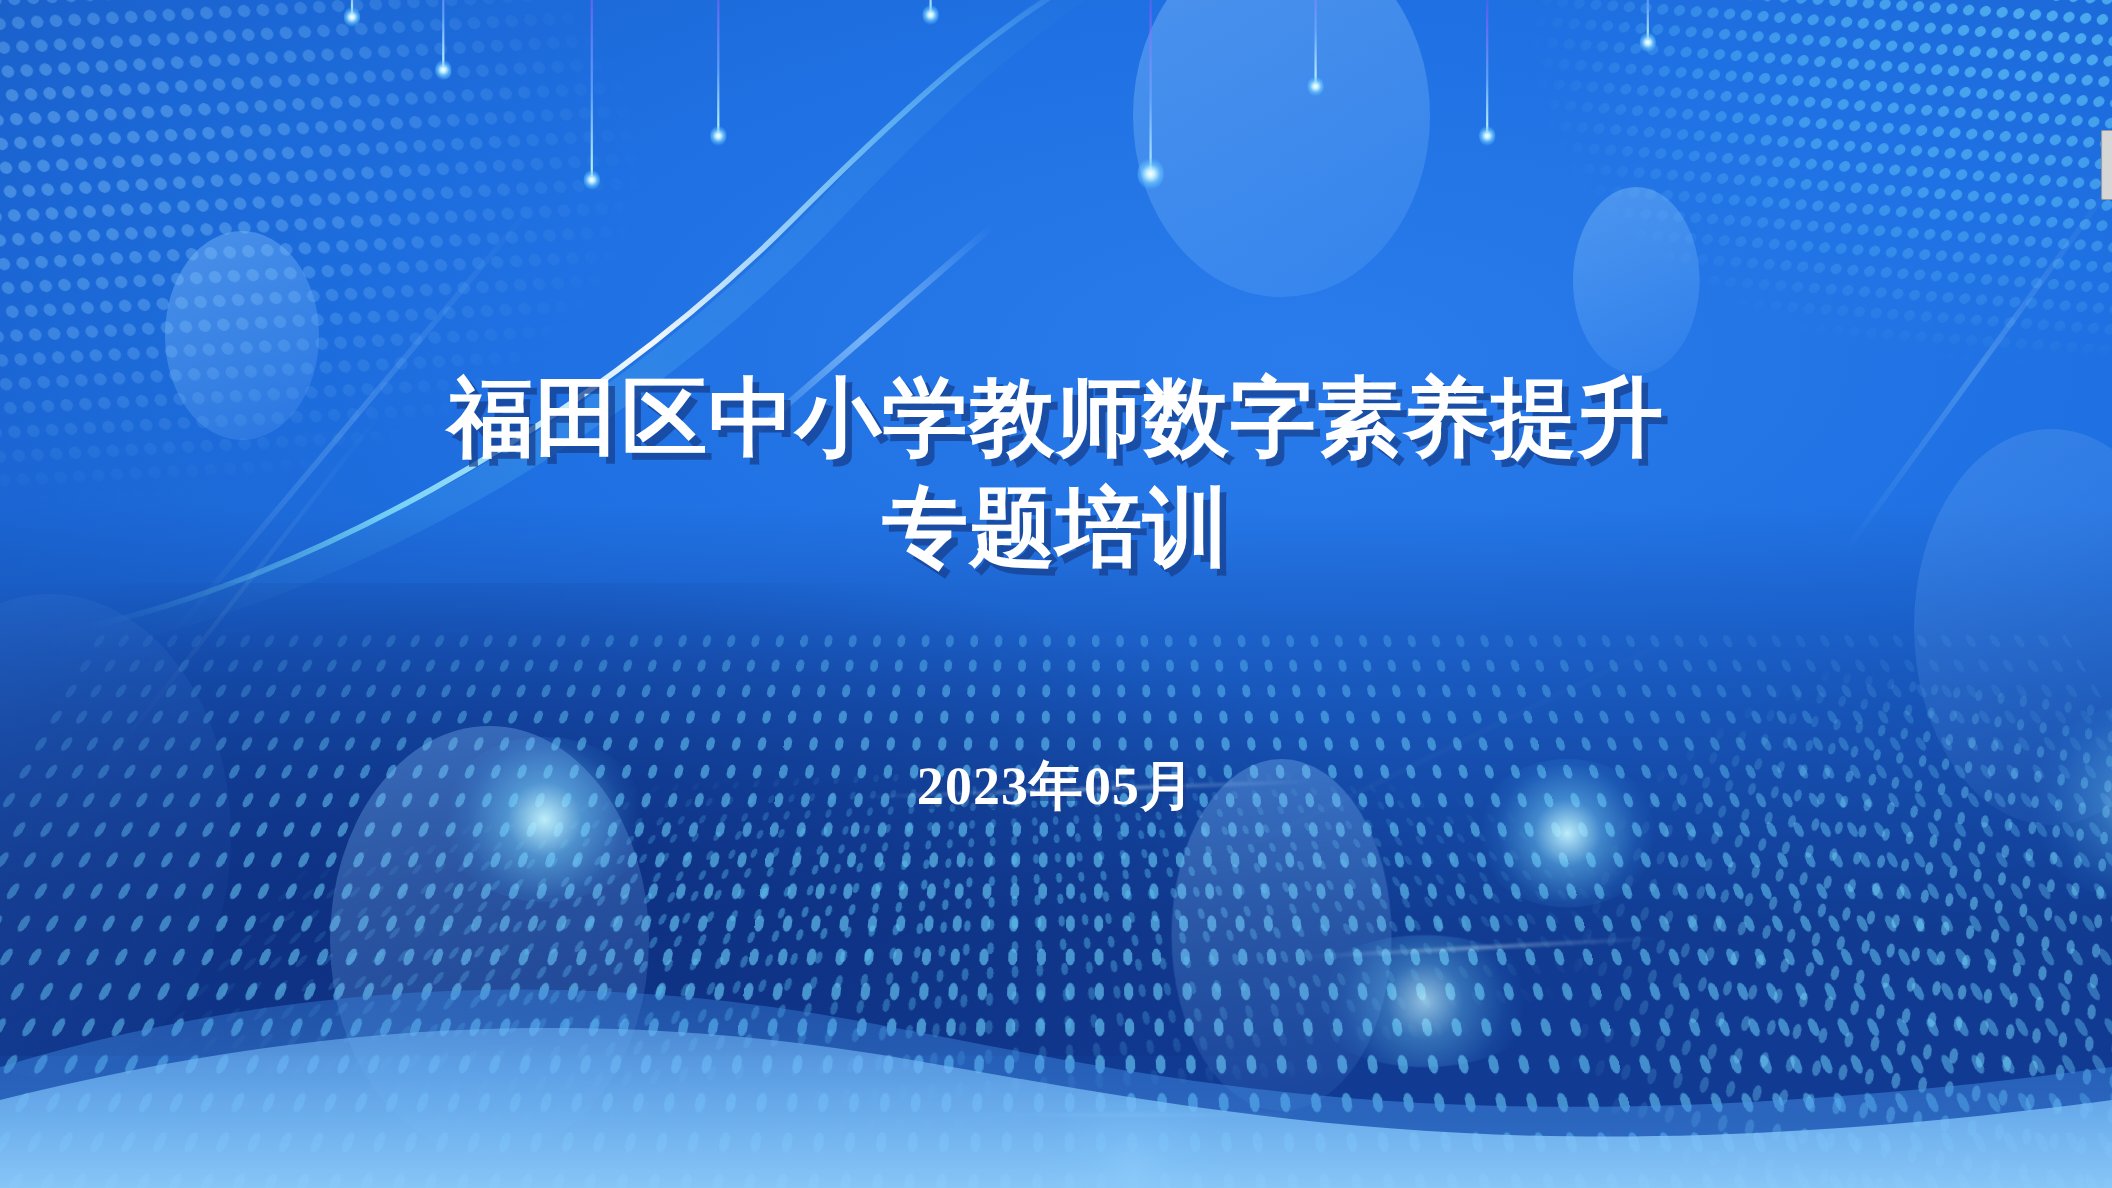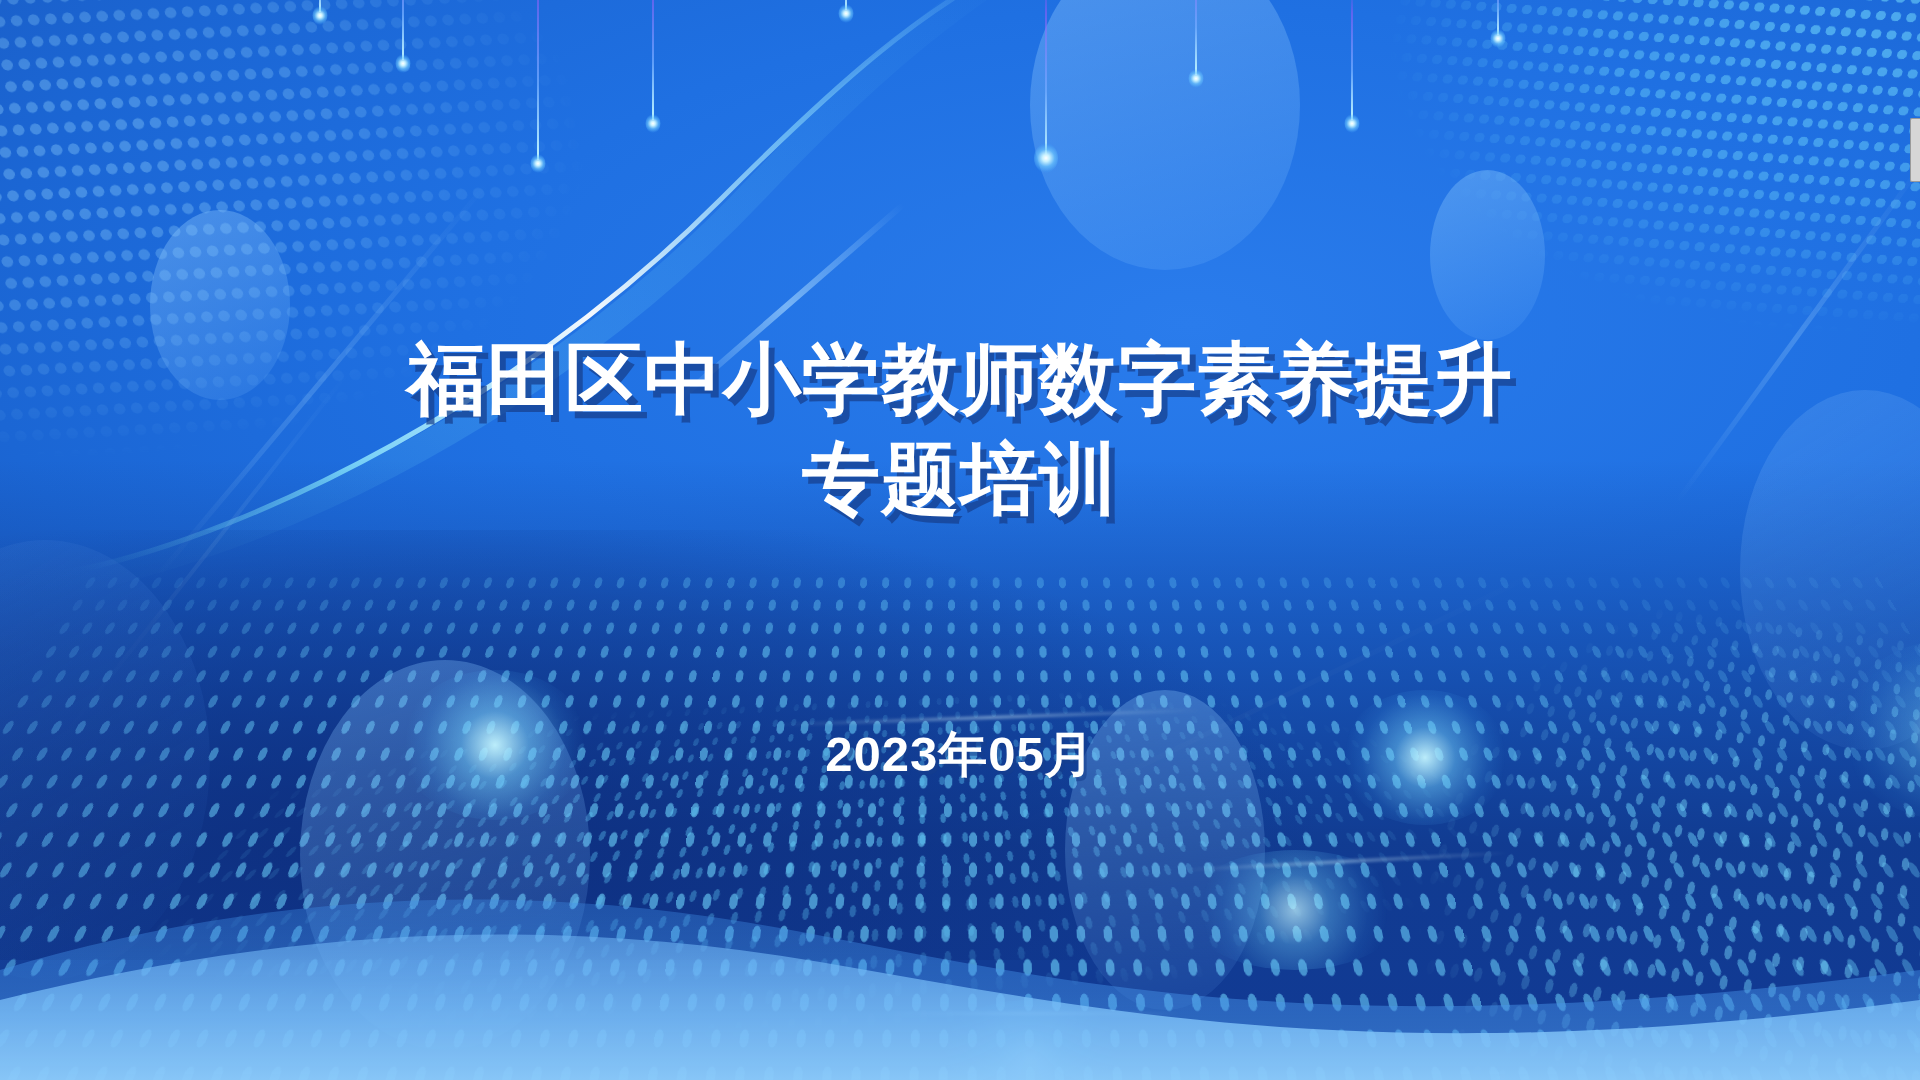--- a/index.html
+++ b/index.html
@@ -173,26 +173,27 @@
     line-height: 1.28;
     color: #ffffff;
     letter-spacing: 1px;
     text-shadow: 6px 7px 0 rgba(22,62,140,0.72);
     white-space: pre-line;
     padding: 0 120px;
   }
   .date {
     position: absolute;
     left: 0; right: 0;
-    top: 722px;
+    top: 682px;
     font-size: 49px;
     font-weight: bold;
     color: #ffffff;
     letter-spacing: 1px;
     text-shadow: 3px 4px 0 rgba(22,62,140,0.55);
+    font-family: Liberation Serif, serif;
   }
 
   
   .edge-ui {
     position: absolute;
     right: 0; top: 118px;
     width: 9px; height: 62px;
     background: #d6d6d6;
     border: 1px solid #9a9a9a;
     border-right: none;

